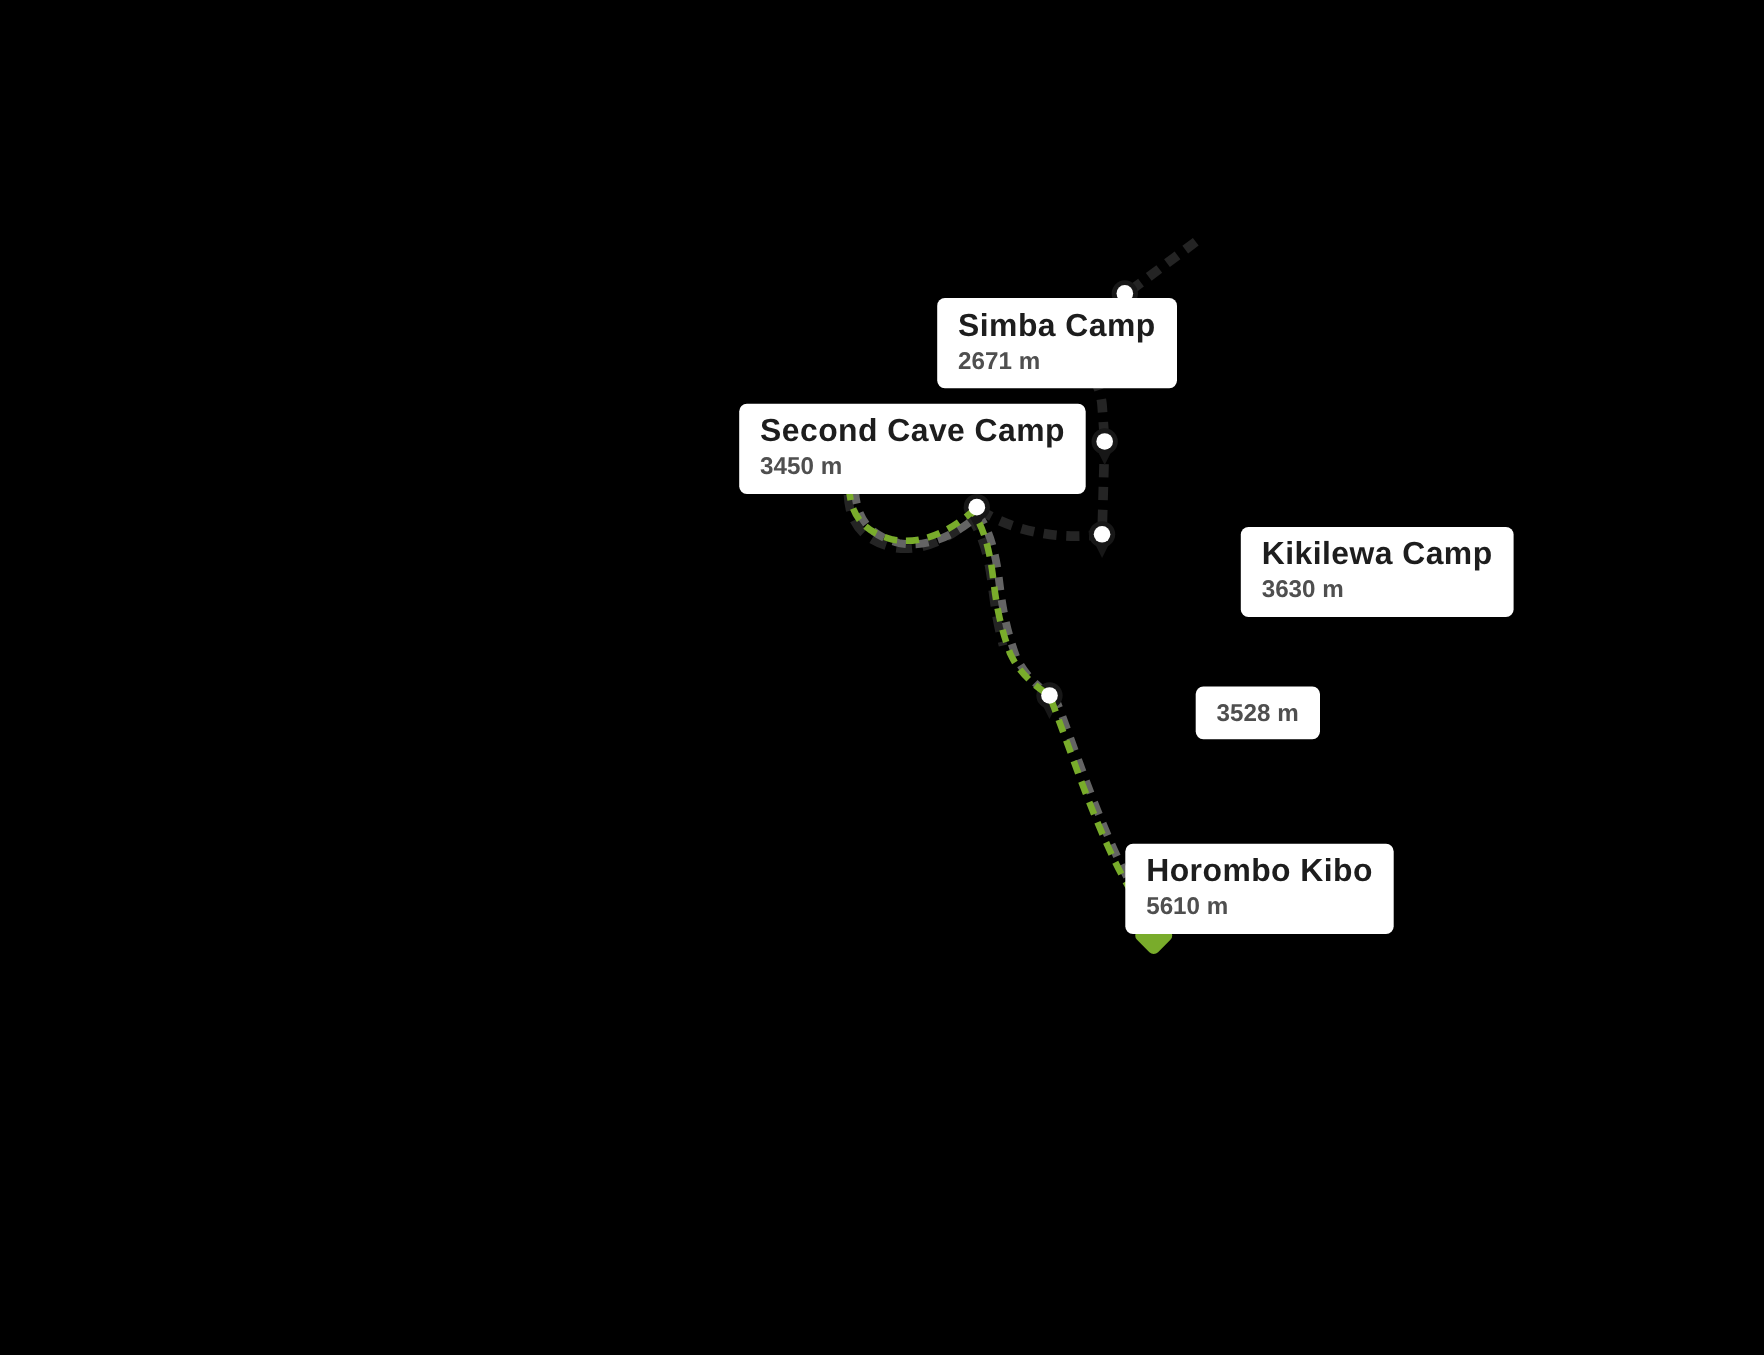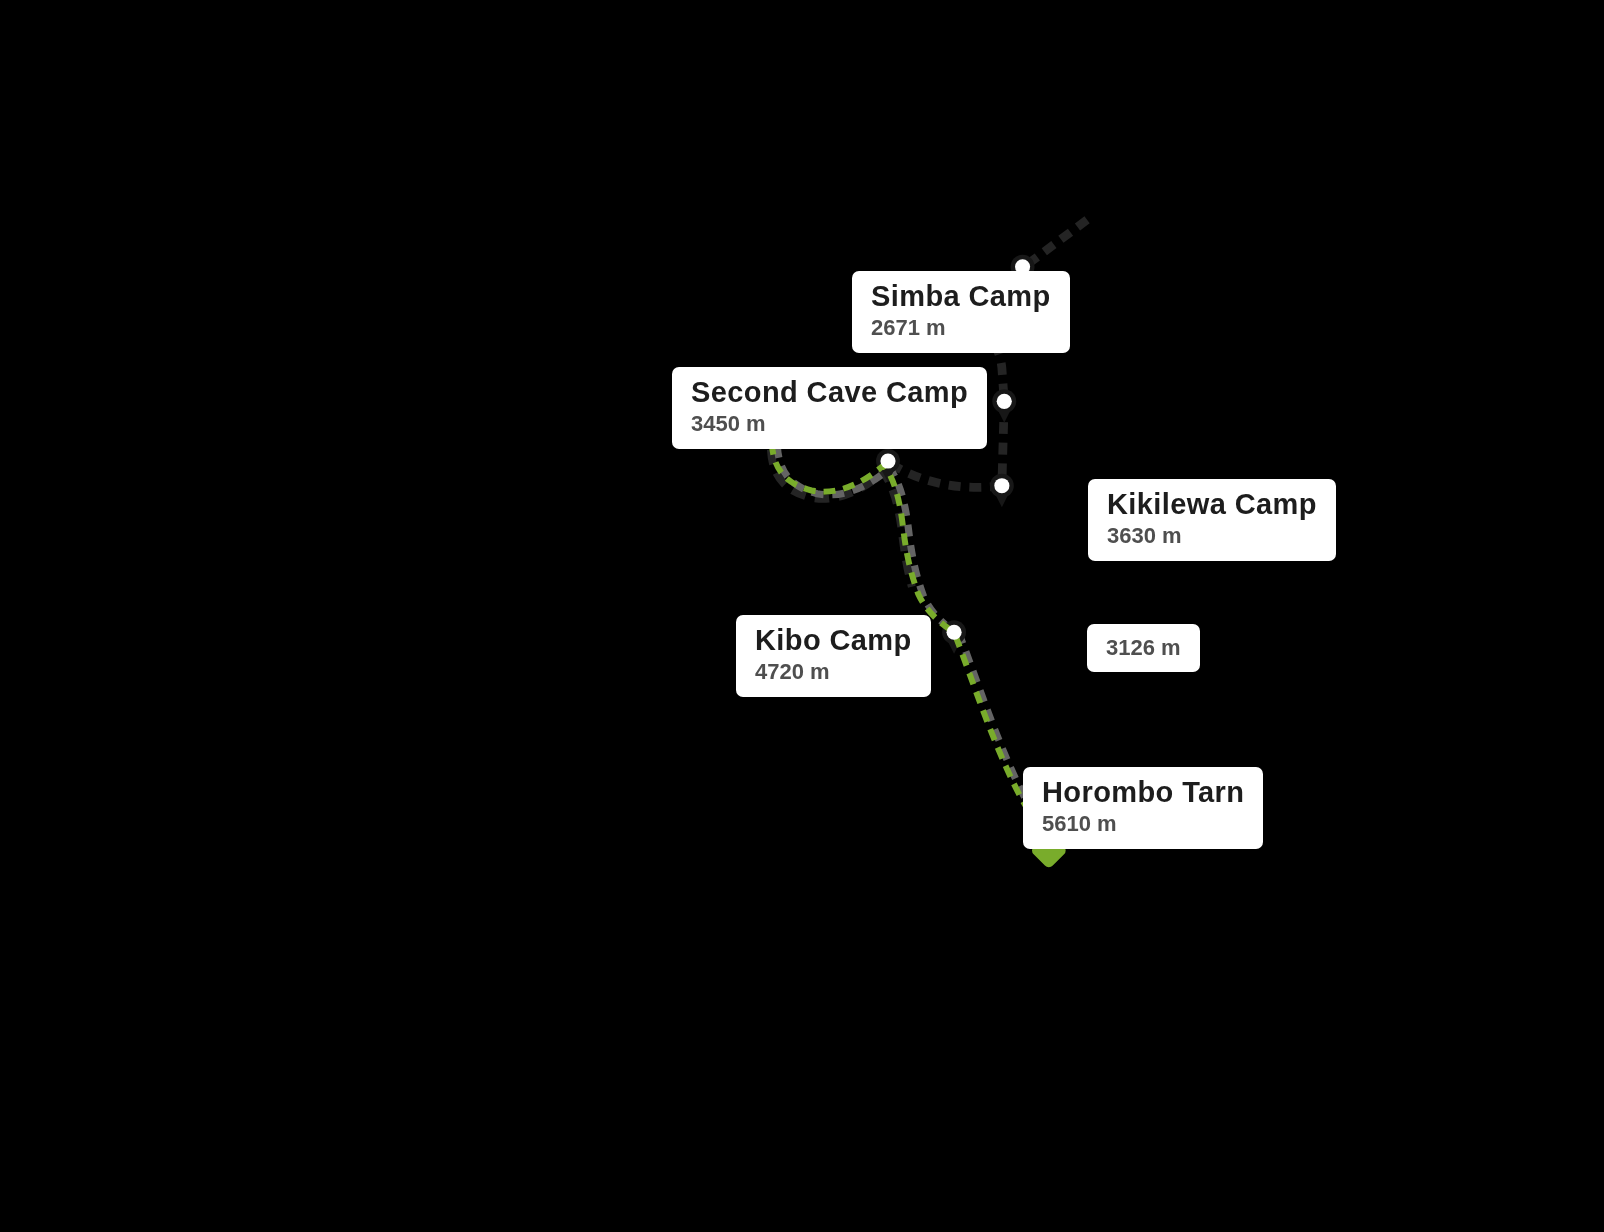--- a/index.html
+++ b/index.html
@@ -120,31 +120,27 @@
     <div class="camp-label" style="left: 852px; top: 271px;">
       <div class="camp-name">Simba Camp</div>
       <div class="camp-elevation">2671 m</div>
     </div>
 
     <div class="camp-label" style="left: 672px; top: 367px;">
       <div class="camp-name">Second Cave Camp</div>
       <div class="camp-elevation">3450 m</div>
     </div>
 
-    <div class="camp-label" style="left: 1088px; top: 479px;">
+    <div class="camp-label" style="left: 1128px; top: 479px;">
       <div class="camp-name">Kikilewa Camp</div>
       <div class="camp-elevation">3630 m</div>
     </div>
 
-    <div class="camp-label" style="left: 736px; top: 615px;">
-      <div class="camp-name">Kibo Camp</div>
-      <div class="camp-elevation">4720 m</div>
-    </div>
 
     <div class="camp-label" style="left: 1087px; top: 624px;">
-      <div class="camp-elevation">3126 m</div>
+      <div class="camp-elevation">3528 m</div>
     </div>
 
     <div class="camp-label" style="left: 1023px; top: 767px;">
-      <div class="camp-name">Horombo Tarn</div>
+      <div class="camp-name">Horombo Kibo</div>
       <div class="camp-elevation">5610 m</div>
     </div>
   </div>
 
 </body></html>

